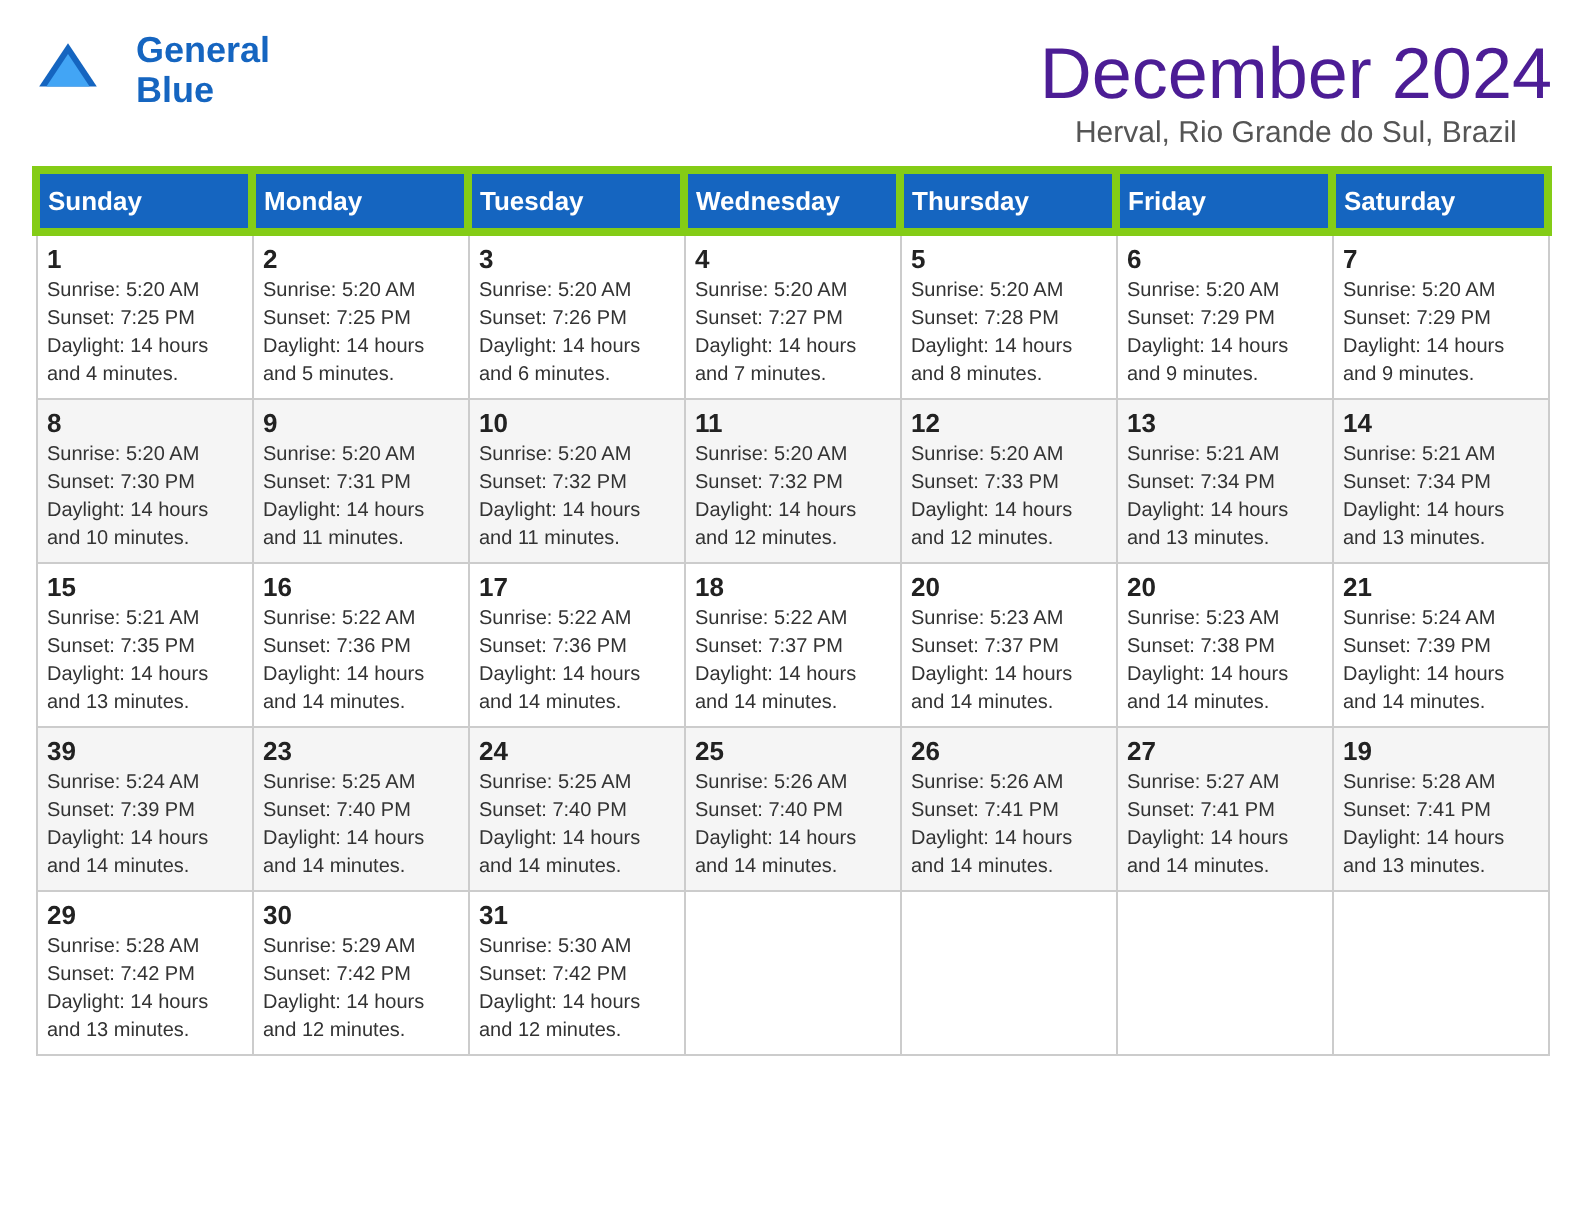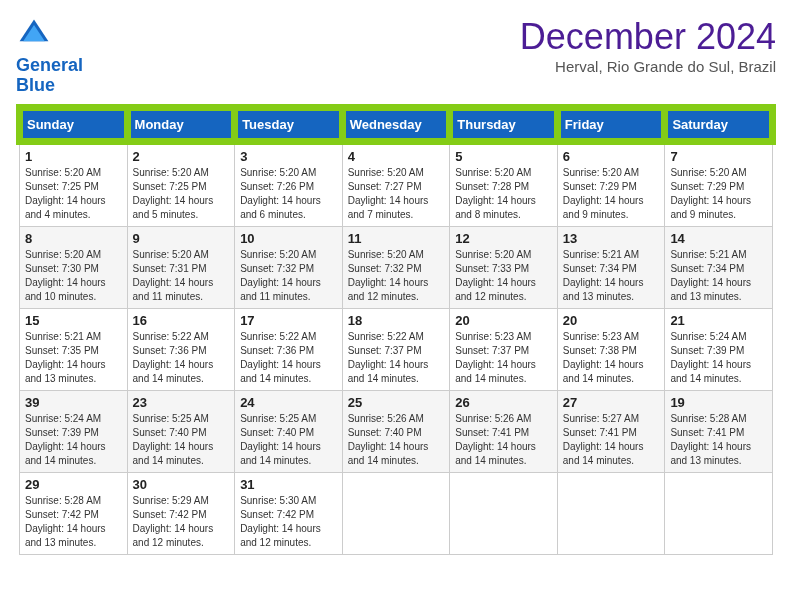--- a/index.html
+++ b/index.html
@@ -11,22 +11,22 @@
       padding: 16px;
     }
     .header {
       display: flex;
       justify-content: space-between;
       align-items: flex-start;
       margin-bottom: 8px;
     }
     .logo {
       display: flex;
-      gap: 4px;
-      flex-direction: column;
+      align-items: center;
+      gap: 16px;
     }
     .logo-text {
       font-size: 18px;
       font-weight: bold;
       color: #333;
       line-height: 1.1;
     }
     .logo-blue { color: #1565c0; }
     .logo-icon {
       width: 36px;
@@ -36,34 +36,35 @@
       text-align: right;
     }
     .main-title {
       font-size: 36px;
       font-weight: normal;
       color: #4c1d95;
     }
     .subtitle {
       font-size: 15px;
       color: #555;
+      text-align: center;
     }
     .calendar {
       width: 100%;
       border-collapse: collapse;
       font-size: 11px;
     }
     .calendar thead tr th {
       background-color: #1565c0;
       color: #fff;
       padding: 6px 4px;
       text-align: left;
       font-size: 13px;
       font-weight: bold;
-      border: 7px solid #84cc16;
+      border: 4px solid #84cc16;
     }
     .calendar tbody tr td {
       vertical-align: top;
       padding: 4px 5px;
       border: 1px solid #ccc;
       width: calc(100% / 7);
       min-height: 80px;
       background: #fff;
     }
     .calendar tbody tr:nth-child(even) td {

